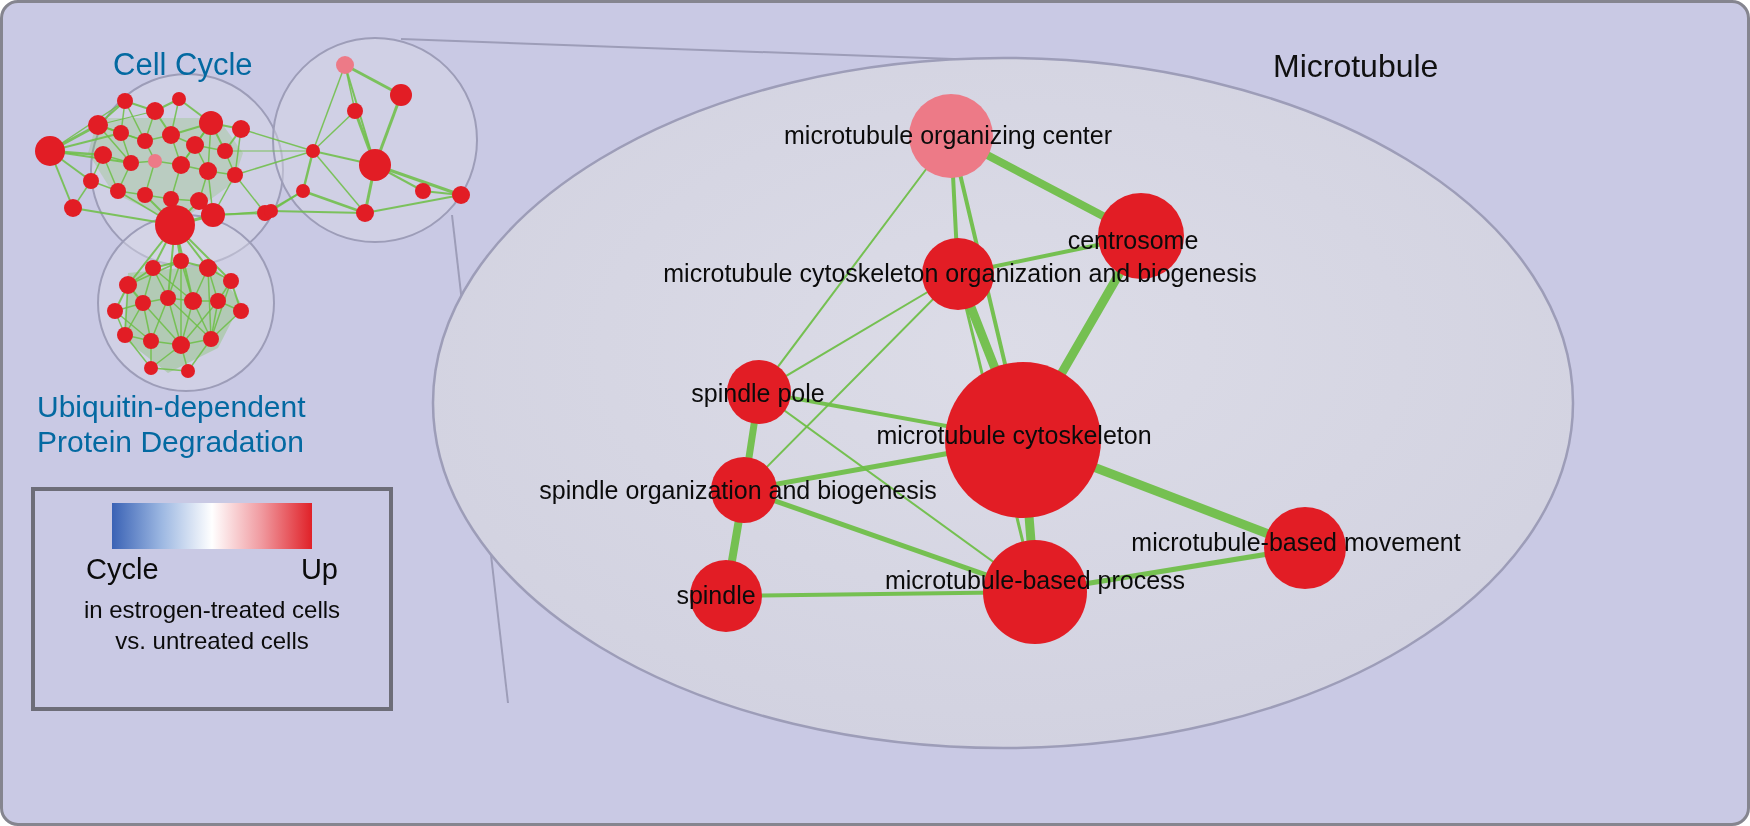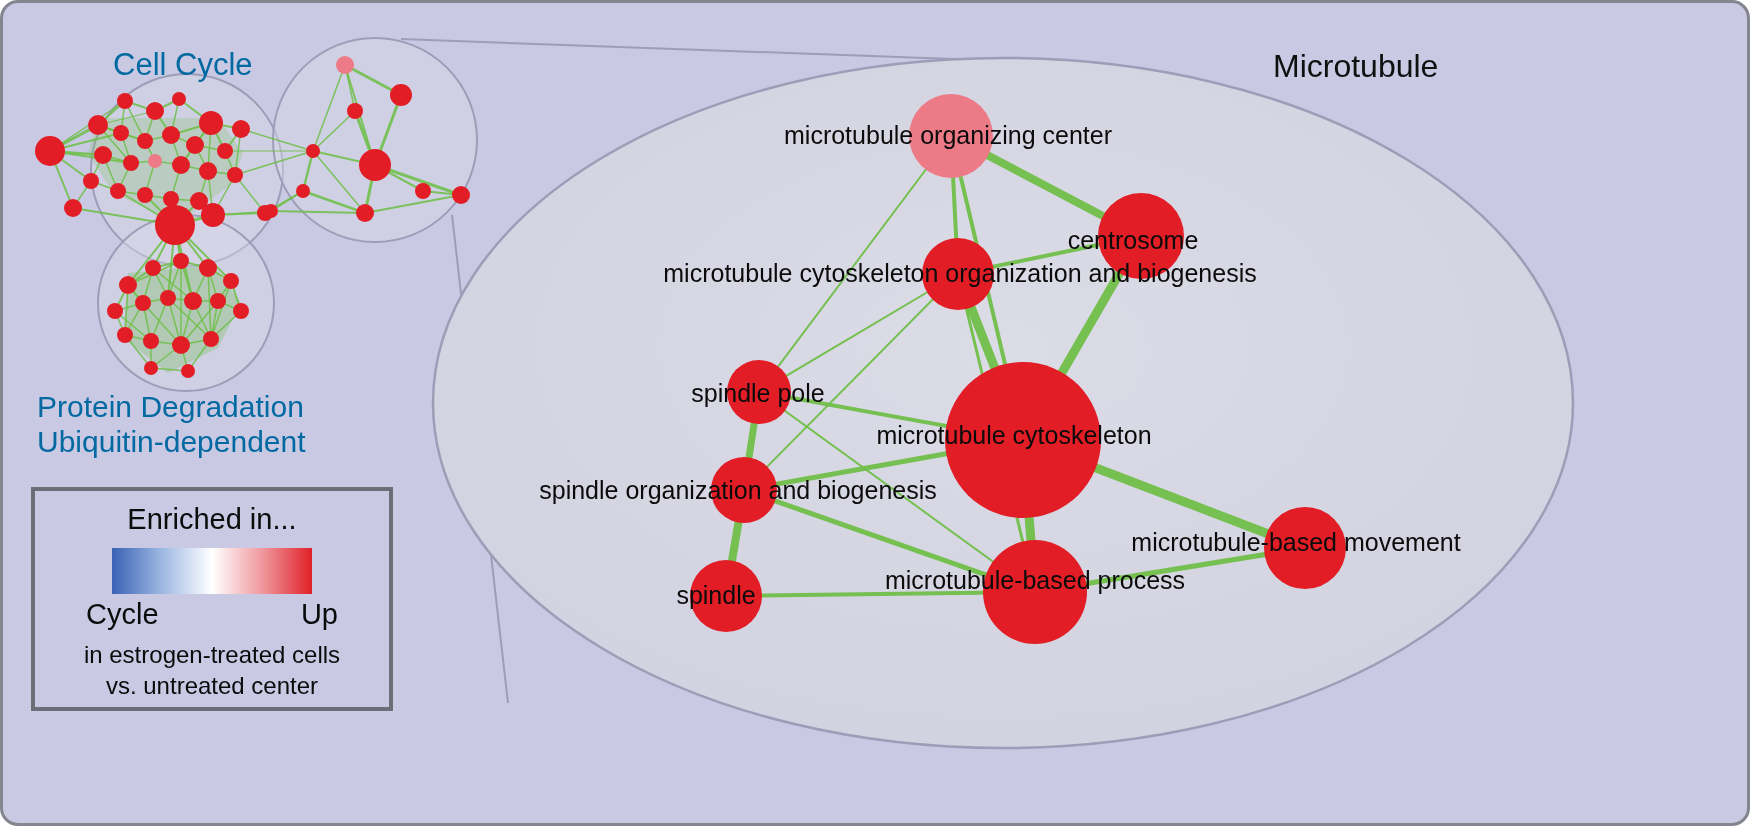--- a/index.html
+++ b/index.html
@@ -268,31 +268,30 @@
       <text x="1011" y="441" text-anchor="middle" font-size="25" font-family="&quot;Liberation Sans&quot;, sans-serif" fill="#0b0b0b">microtubule cytoskeleton</text>
       <text x="735" y="496" text-anchor="middle" font-size="25" font-family="&quot;Liberation Sans&quot;, sans-serif" fill="#0b0b0b">spindle organization and biogenesis</text>
       <text x="1293" y="548" text-anchor="middle" font-size="25" font-family="&quot;Liberation Sans&quot;, sans-serif" fill="#0b0b0b">microtubule-based movement</text>
       <text x="1032" y="586" text-anchor="middle" font-size="25" font-family="&quot;Liberation Sans&quot;, sans-serif" fill="#0b0b0b">microtubule-based process</text>
       <text x="713" y="601" text-anchor="middle" font-size="25" font-family="&quot;Liberation Sans&quot;, sans-serif" fill="#0b0b0b">spindle</text>
     </svg>
 
   <div class="overlay-label title-cellcycle">Cell Cycle</div>
 
   <div class="overlay-label title-ub">
+    <div>Ubiquitin-dependent</div>
     <div>Protein Degradation</div>
-    <div>Ubiquitin-dependent</div>
   </div>
 
   <div class="overlay-label title-mt">
     <div>Microtubule</div>
   </div>
 
   <div class="legend">
-    <div class="legend-title">Enriched in...</div>
     <div class="legend-gradient" style="background: linear-gradient(to right, rgb(58, 98, 181), rgb(157, 184, 226), rgb(255, 255, 255), rgb(240, 153, 159), rgb(224, 33, 40));"></div>
     <div class="legend-row">
       <span>Cycle</span>
       <span>Up</span>
     </div>
     <div class="legend-caption first">in estrogen-treated cells</div>
-    <div class="legend-caption">vs. untreated center</div>
+    <div class="legend-caption">vs. untreated cells</div>
   </div>
 </div>
 
 </body></html>

